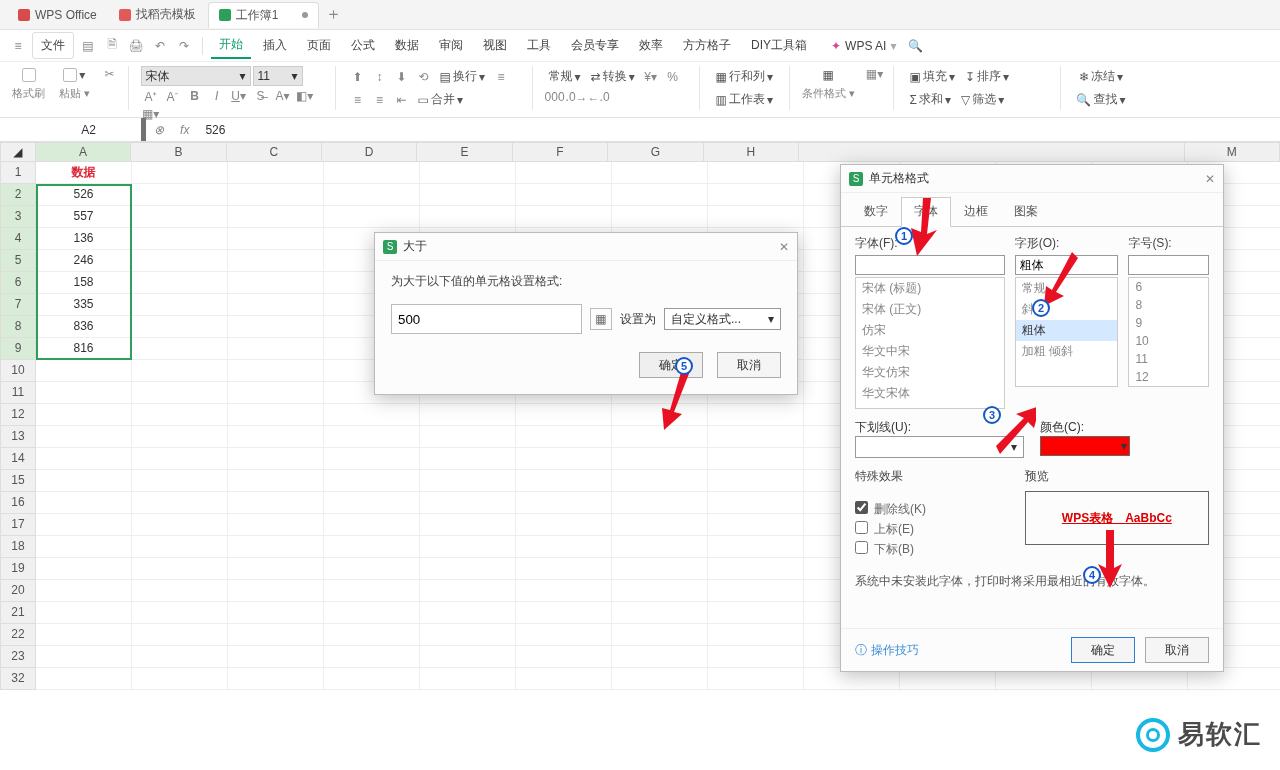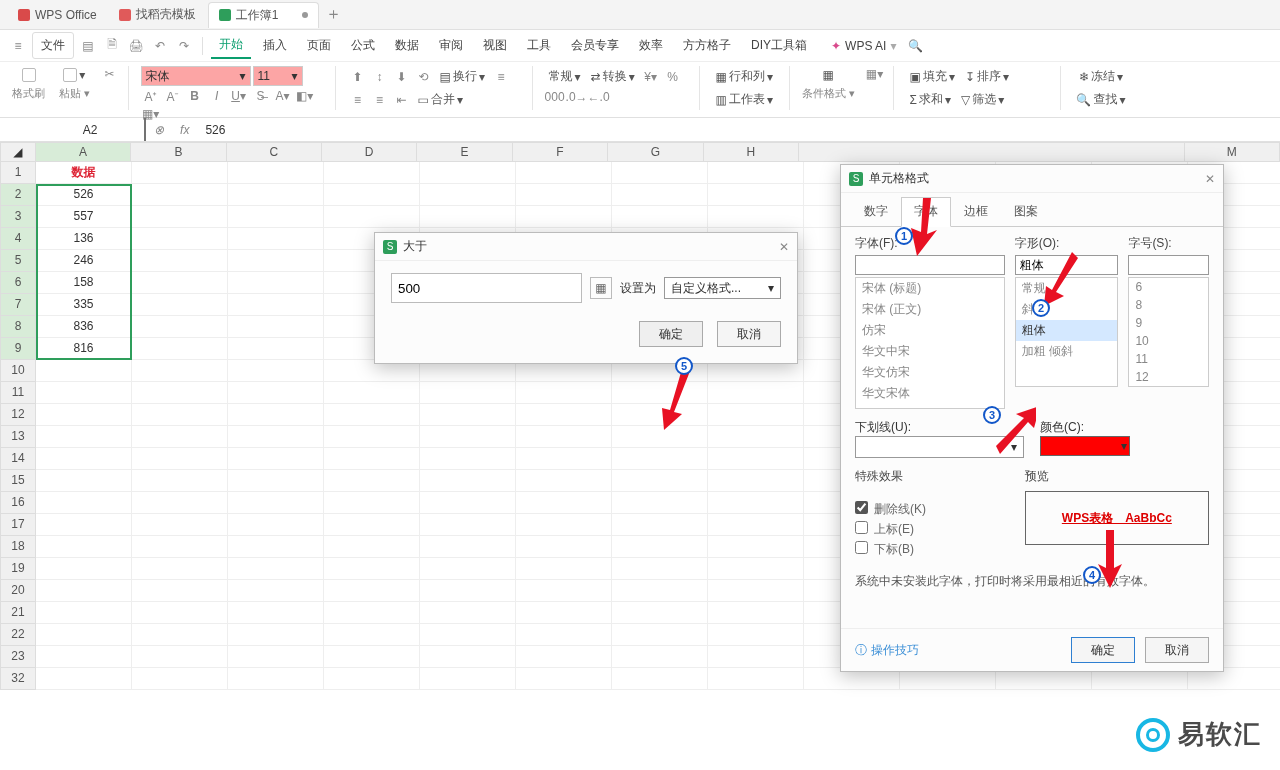--- a/index.html
+++ b/index.html
@@ -25,25 +25,25 @@
   .searchicon { margin-left:8px;color:#888;}
 
   
   .ribbon { height: 56px; border-bottom: 1px solid #e0e0e0; display:flex; align-items:flex-start; padding: 4px 8px; gap:6px;}
   .rgroup { display:flex; flex-direction:column; align-items:center; gap:2px; padding:0 4px; }
   .rgroup.inline { flex-direction:row; flex-wrap:wrap; max-height:48px; align-content:flex-start; }
   .rbtn{display:flex;align-items:center;gap:2px;padding:2px 4px;color:#555;cursor:pointer;font-size:12px;white-space:nowrap;}
   .rbtn .ic{width:14px;height:14px;border:1px solid #bbb;border-radius:2px;}
   .rsep{width:1px;background:#e5e5e5;height:44px;margin:0 2px;}
   .rlabel{font-size:11px;color:#888;}
-  .combo{height:20px;border:1px solid #ccc;padding:0 4px;font-size:12px;display:flex;align-items:center;min-width:50px;background:#fca5a5;}
+  .combo{height:20px;border:1px solid #ccc;padding:0 4px;font-size:12px;display:flex;align-items:center;min-width:50px;background:#e5e5e5;}
 
   
   .fbar { height:24px; border-bottom:1px solid #e0e0e0;display:flex;align-items:center;}
-  .namebox{width:110px;border-right:2px solid #737373;text-align:left;height:100%;display:flex;align-items:center;justify-content:center;margin-left:36px;}
+  .namebox{width:110px;border-right:5px solid #737373;text-align:left;height:100%;display:flex;align-items:center;justify-content:center;margin-left:36px;}
   .fx{padding:0 8px;color:#888;font-style:italic;}
   .fval{padding-left:8px;color:#333;}
 
   
   .sheet{position:relative;}
   .colhdr{display:flex;height:20px;}
   .rowlabels{position:absolute;left:0;top:20px;}
   .corner{width:36px;height:20px;background:#f0f0f0;border:1px solid #ddd;display:flex;align-items:center;justify-content:center;}
   .ch{width:96px;height:20px;background:#f0f0f0;border:1px solid #ddd;border-left:none;text-align:center;line-height:18px;color:#555;}
   .ch.sel{background:#d8ecd8;}
@@ -652,20 +652,21 @@
   <div class="selbox" style="left:36px;top:42px;width:96px;height:176px;"></div>
 </div>
 
 <div class="dlg greater">
   <div class="titlebar">
     <span class="tb-ic">S</span>
     <span>大于</span>
     <span class="closex">✕</span>
   </div>
   <div class="dlgbody">
+    <div class="hint">为大于以下值的单元格设置格式:</div>
     <div class="fieldrow">
       <input class="txtin" value="500" style="">
       <span class="pickbtn">▦</span>
       <span>设置为</span>
       <div class="combo2">
           <span>自定义格式...</span>
           <span>▾</span>
         </div>
     </div>
     <div class="btnrow">

